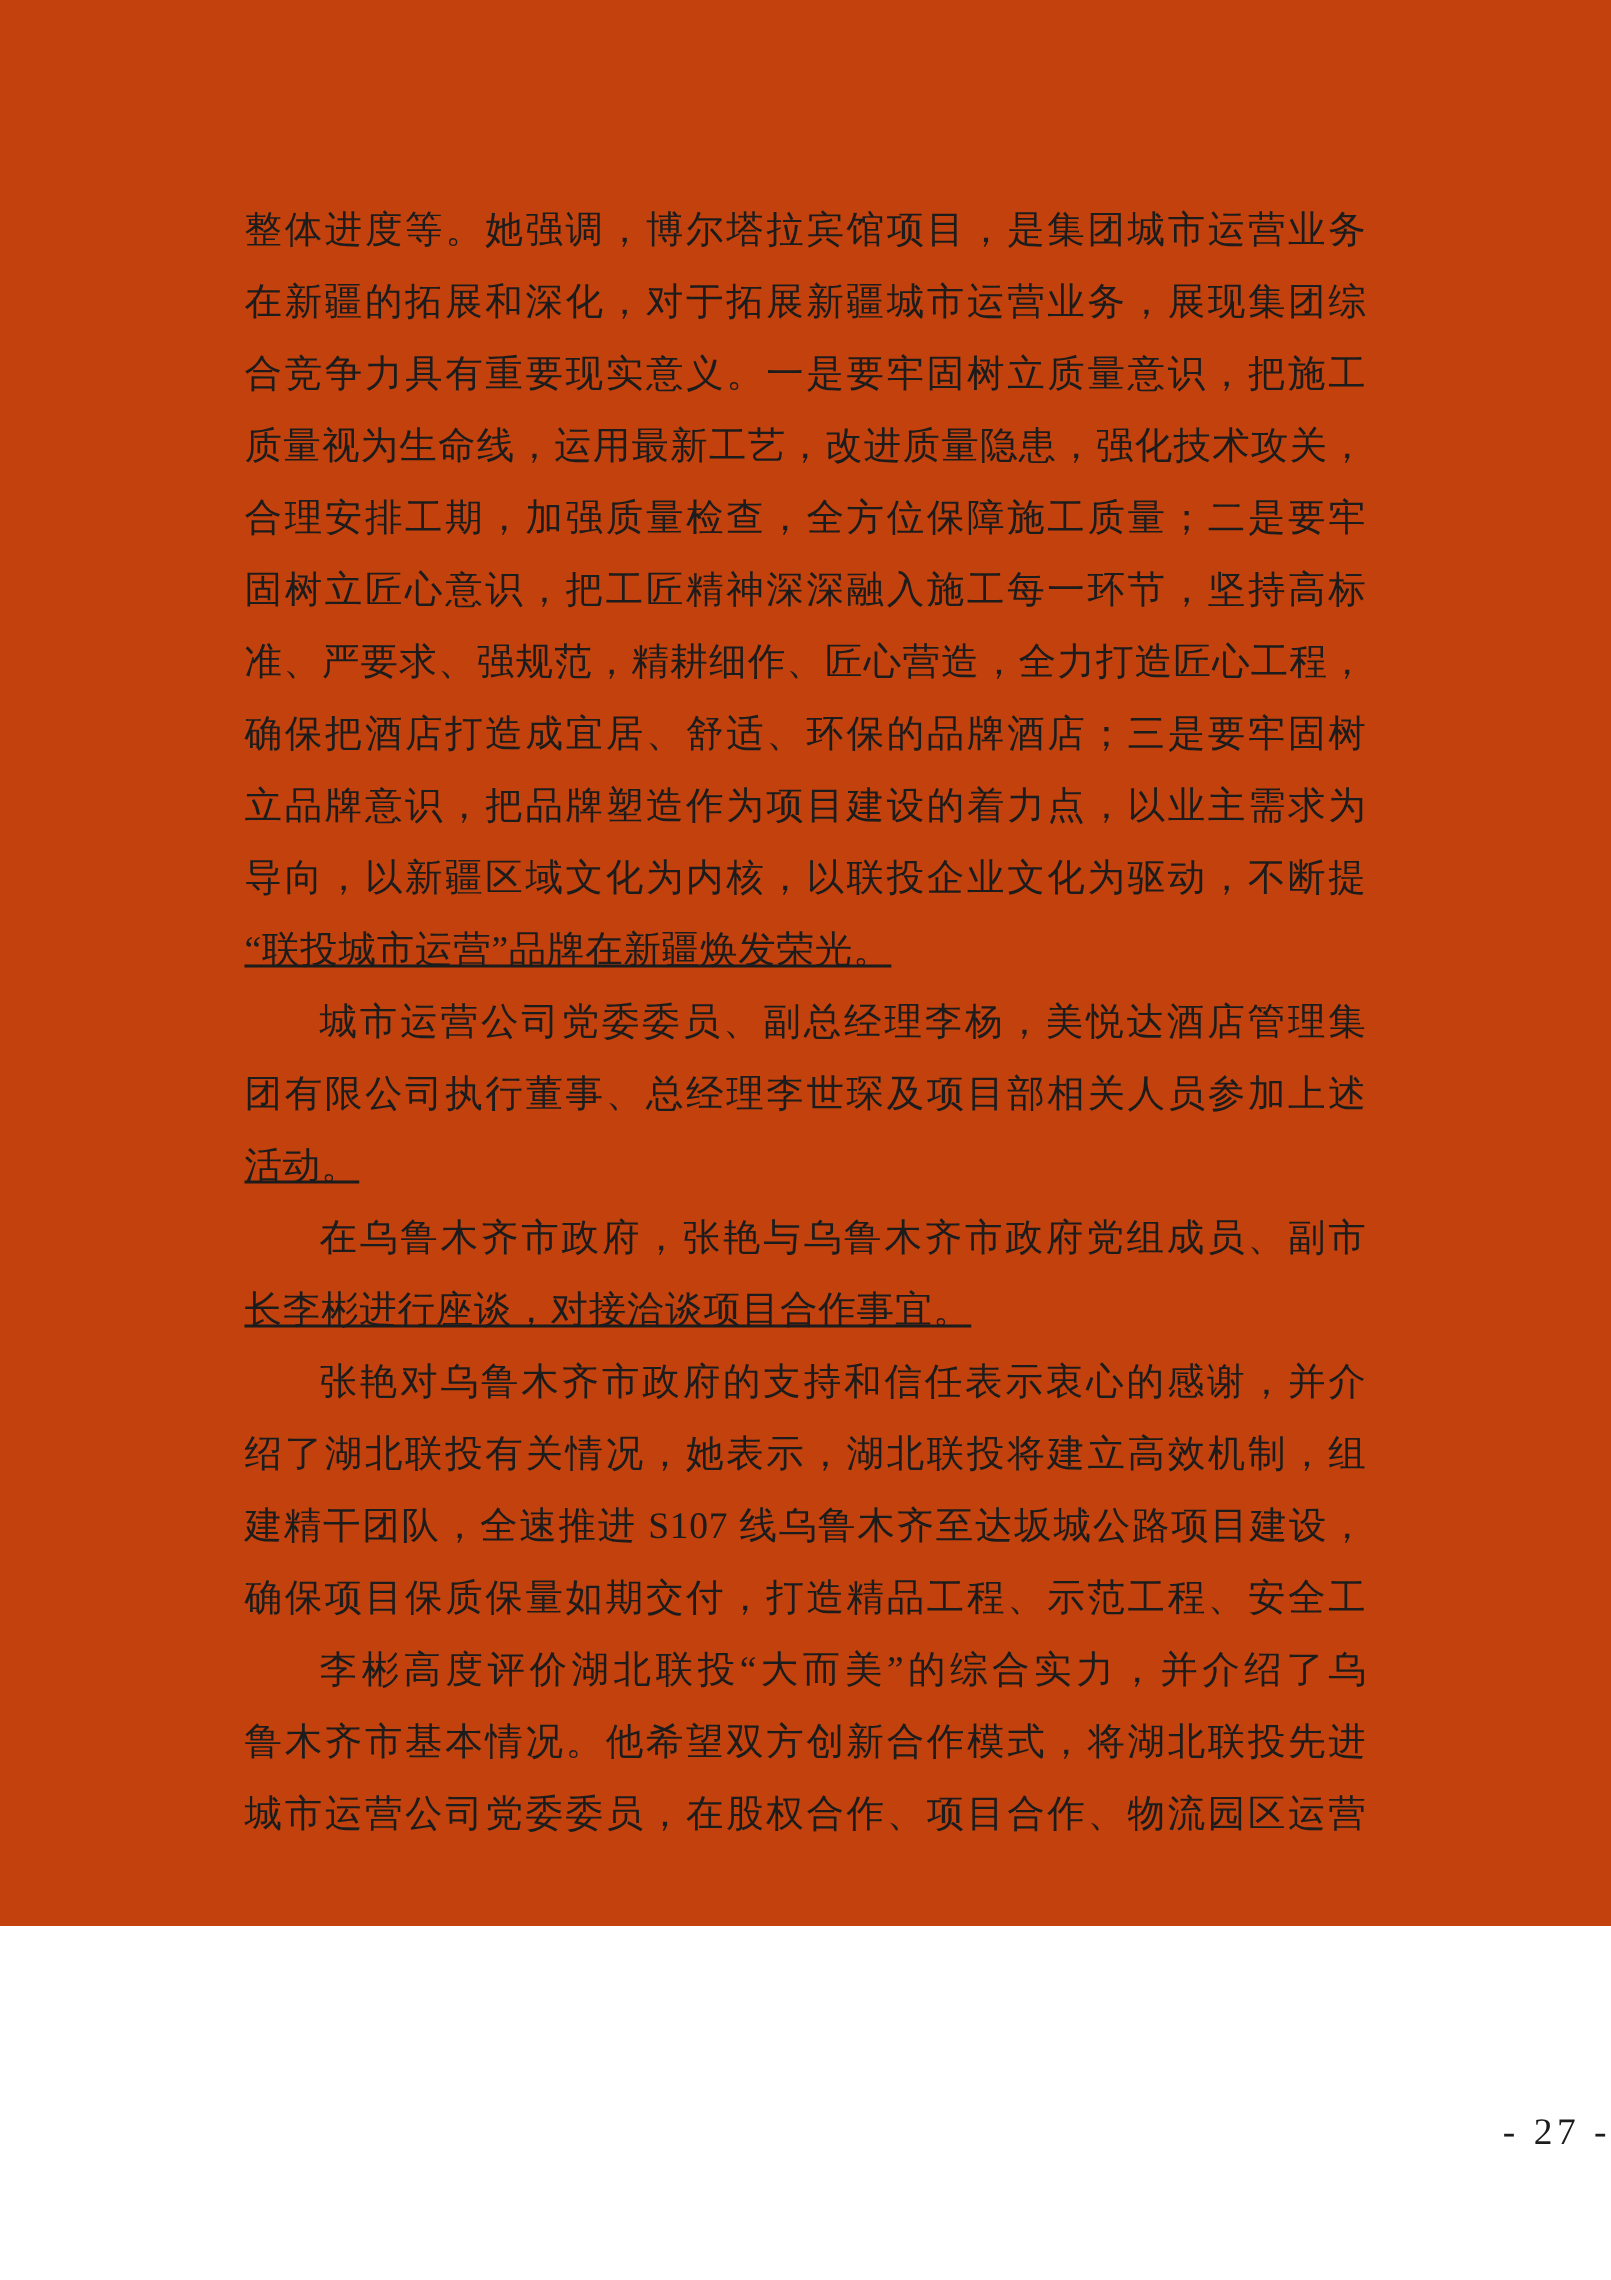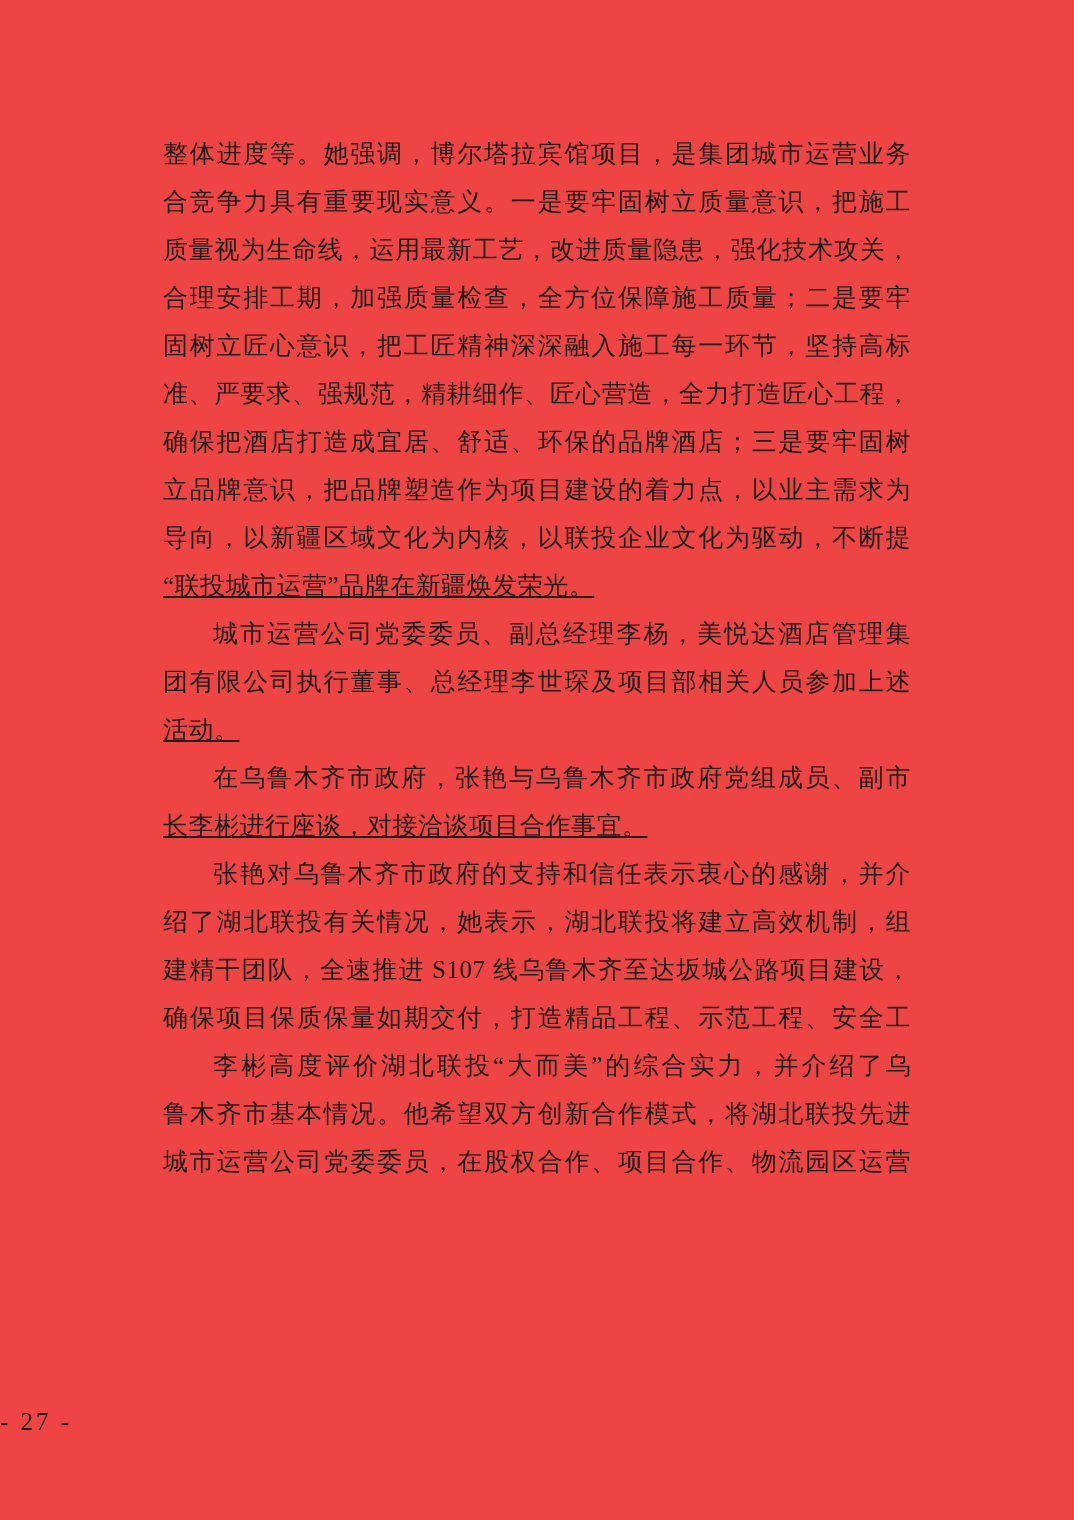--- a/index.html
+++ b/index.html
@@ -12,22 +12,22 @@
     background: #ffffff;
     position: relative;
     font-family: "Liberation Serif", "DejaVu Serif", serif;
     overflow: hidden;
   }
   .page {
     position: absolute;
     left: 0;
     top: 0;
     width: 1074px;
-    height: 1520px;
-    background: #ef4444;
+    height: 1284px;
+    background: #c2410c;
   }
   .doc-body {
     position: absolute;
     left: 163px;
     top: 130px;
     width: 748px;
   }
   .tline {
     font-size: 25px;
     line-height: 48px;
@@ -45,33 +45,34 @@
   }
   .tline.para-end {
     text-align-last: left;
     text-decoration: underline;
   }
   .page-number {
     position: absolute;
     left: 0;
     right: 0;
     top: 1406px;
-    text-align: left;
+    text-align: right;
     font-size: 25px;
     line-height: 32px;
     color: #1c1c1c;
     letter-spacing: 3px;
   }
 </style>
 </head>
 <body>
 
 <div class="page">
   <div class="doc-body">
       <div class="tline">整体进度等。她强调，博尔塔拉宾馆项目，是集团城市运营业务</div>
+      <div class="tline">在新疆的拓展和深化，对于拓展新疆城市运营业务，展现集团综</div>
       <div class="tline">合竞争力具有重要现实意义。一是要牢固树立质量意识，把施工</div>
       <div class="tline">质量视为生命线，运用最新工艺，改进质量隐患，强化技术攻关，</div>
       <div class="tline">合理安排工期，加强质量检查，全方位保障施工质量；二是要牢</div>
       <div class="tline">固树立匠心意识，把工匠精神深深融入施工每一环节，坚持高标</div>
       <div class="tline">准、严要求、强规范，精耕细作、匠心营造，全力打造匠心工程，</div>
       <div class="tline">确保把酒店打造成宜居、舒适、环保的品牌酒店；三是要牢固树</div>
       <div class="tline">立品牌意识，把品牌塑造作为项目建设的着力点，以业主需求为</div>
       <div class="tline">导向，以新疆区域文化为内核，以联投企业文化为驱动，不断提</div>
       <div class="tline para-end">“联投城市运营”品牌在新疆焕发荣光。</div>
       <div class="tline indent">城市运营公司党委委员、副总经理李杨，美悦达酒店管理集</div>

